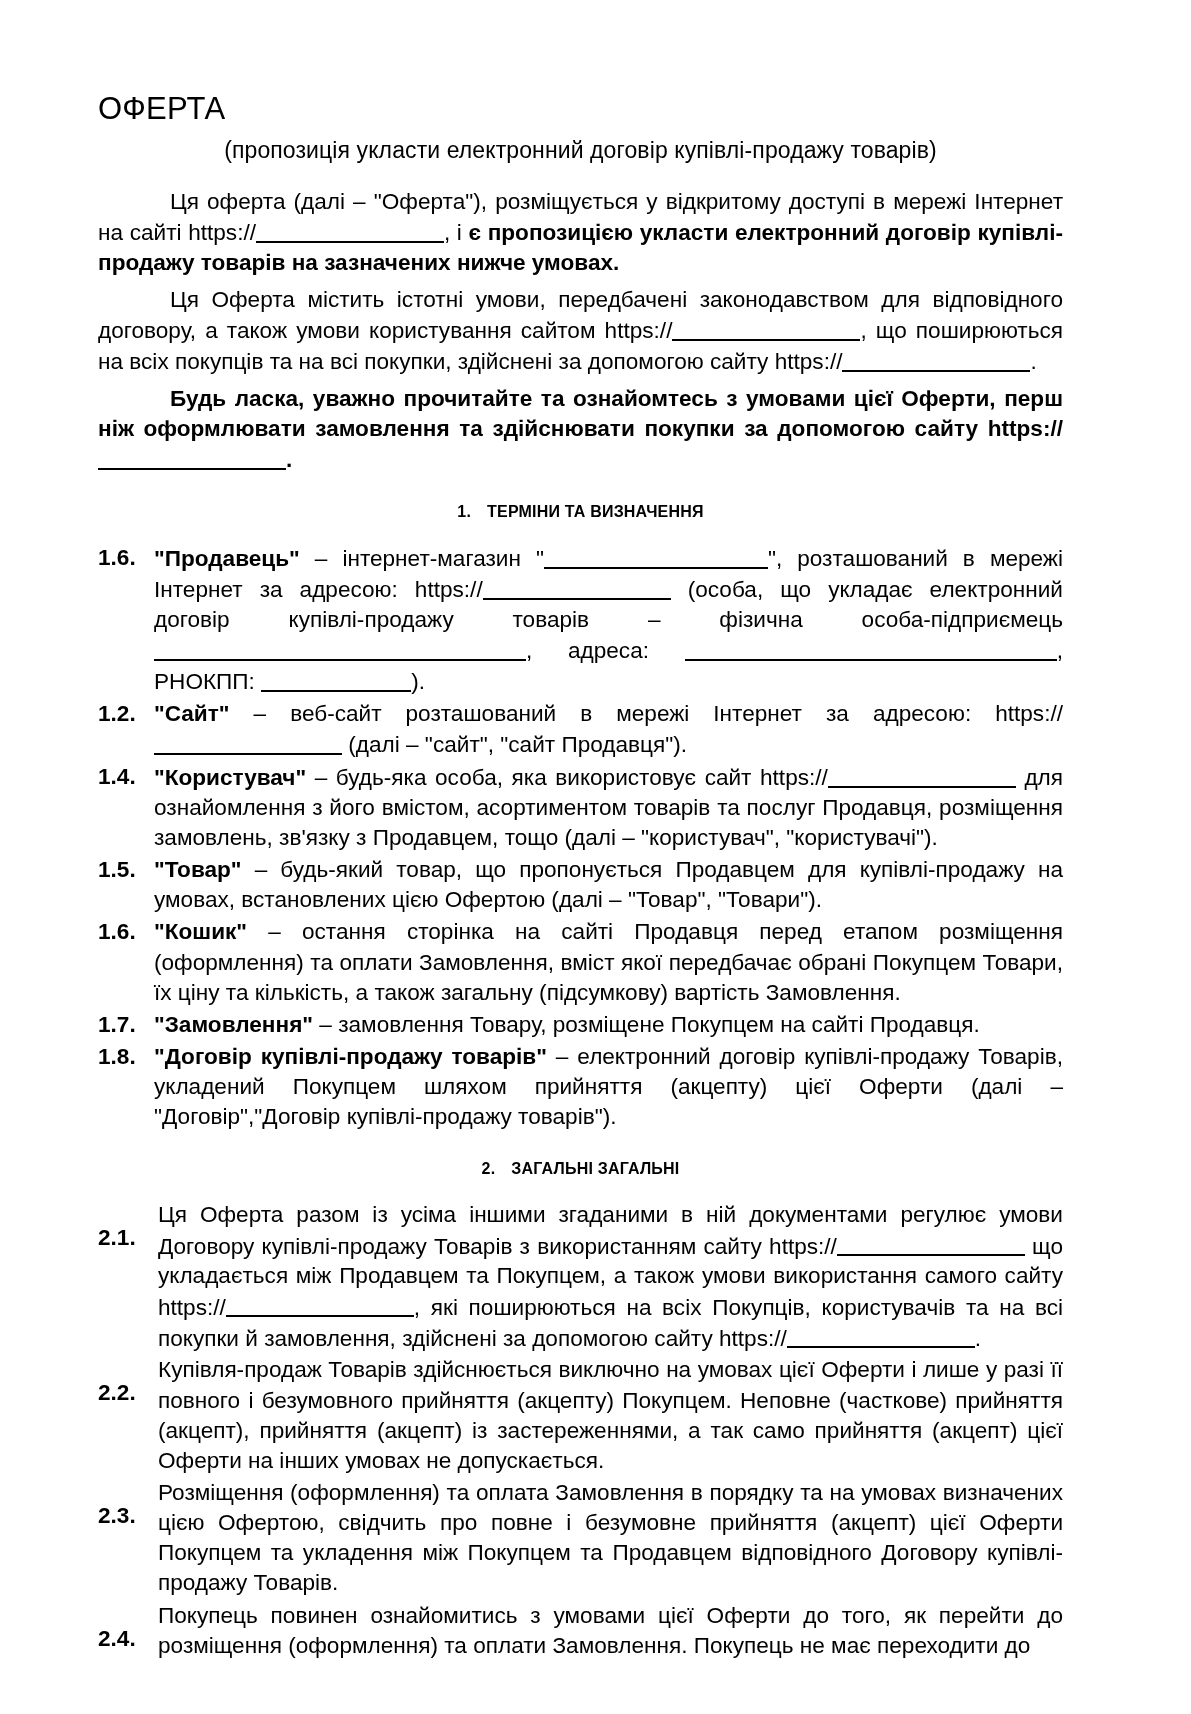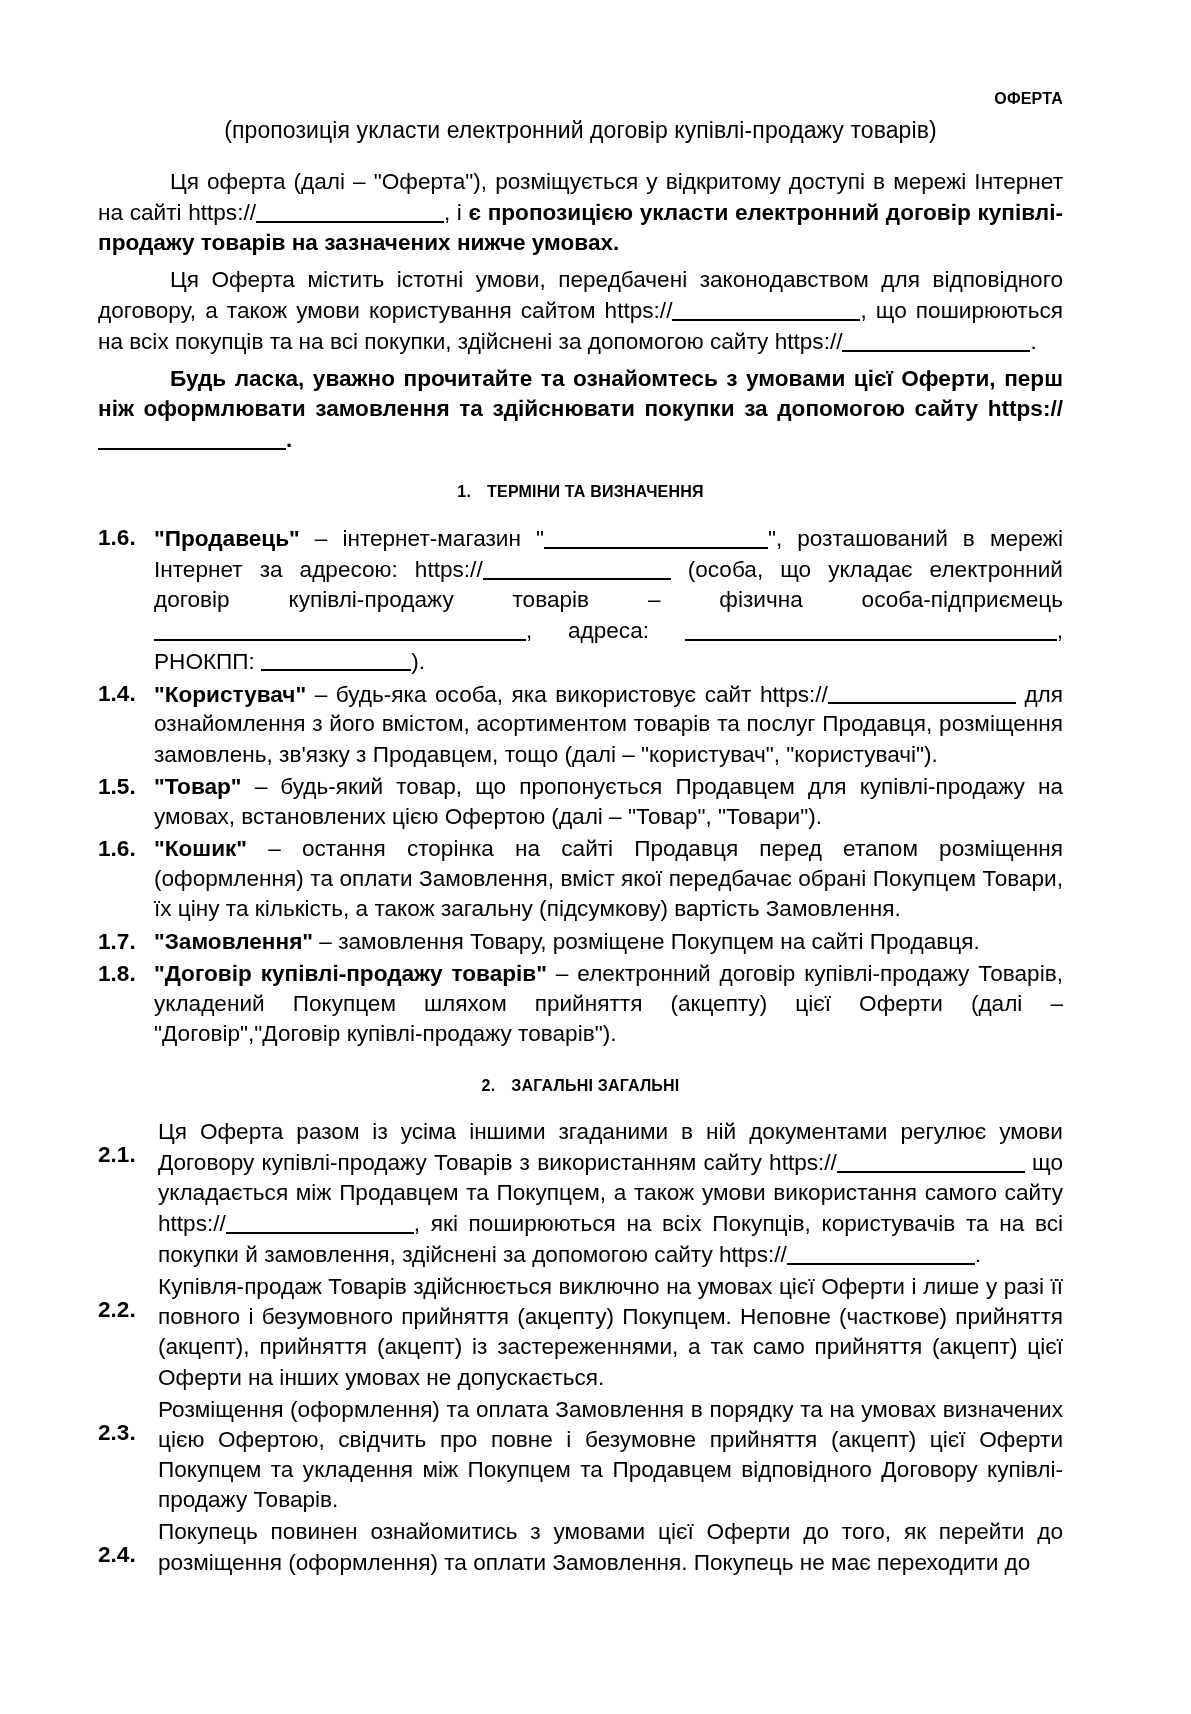--- a/index.html
+++ b/index.html
@@ -15,23 +15,23 @@
     overflow: hidden;
   }
   .page {
     width: 1191px;
     height: 1714px;
     box-sizing: border-box;
     padding: 88px 128px 0 98px;
     position: relative;
   }
   .doc-title {
-    text-align: right;
-    font-weight: bold;
-    font-size: 16px;
+    text-align: left;
+    font-weight: normal;
+    font-size: 31px;
     line-height: 1.35;
     letter-spacing: .2px;
   }
   .doc-subtitle {
     text-align: center;
     font-weight: normal;
     font-size: 23px;
     line-height: 1.35;
     margin-top: 5px;
     letter-spacing: .1px;
@@ -116,20 +116,24 @@
     <span class="num">1.</span><span>ТЕРМІНИ ТА ВИЗНАЧЕННЯ</span>
   </div>
 
   <div class="list">
 
     <div class="li">
       <span class="marker w1">1.6.</span>
       <span class="body"><span class="b">"Продавець"</span><span> – інтернет-магазин "</span><span class="blank bl-lg"></span><span>", розташований в мережі Інтернет за адресою: https://</span><span class="blank bl-md"></span><span> (особа, що укладає  електронний договір купівлі-продажу товарів – фізична особа-підприємець </span><span class="blank bl-xxl"></span><span>, адреса: </span><span class="blank bl-xxl"></span><span>, РНОКПП: </span><span class="blank bl-sm"></span><span>).</span></span>
     </div>
 
+    <div class="li">
+      <span class="marker w1">1.2.</span>
+      <span class="body"><span class="b">"Сайт"</span><span> – веб-сайт розташований в мережі Інтернет за адресою: https://</span><span class="blank bl-md"></span><span> (далі – "сайт", "сайт Продавця").</span></span>
+    </div>
 
 
     <div class="li">
       <span class="marker w1">1.4.</span>
       <span class="body"><span class="b">"Користувач"</span><span> – будь-яка особа, яка використовує сайт https://</span><span class="blank bl-md"></span><span> для ознайомлення з його вмістом, асортиментом товарів та послуг Продавця, розміщення замовлень, зв'язку з Продавцем, тощо (далі – "користувач", "користувачі").</span></span>
     </div>
 
     <div class="li">
       <span class="marker w1">1.5.</span>
       <span class="body"><span class="b">"Товар"</span><span> – будь-який товар, що пропонується Продавцем для купівлі-продажу на умовах, встановлених цією Офертою (далі – "Товар", "Товари").</span></span>

